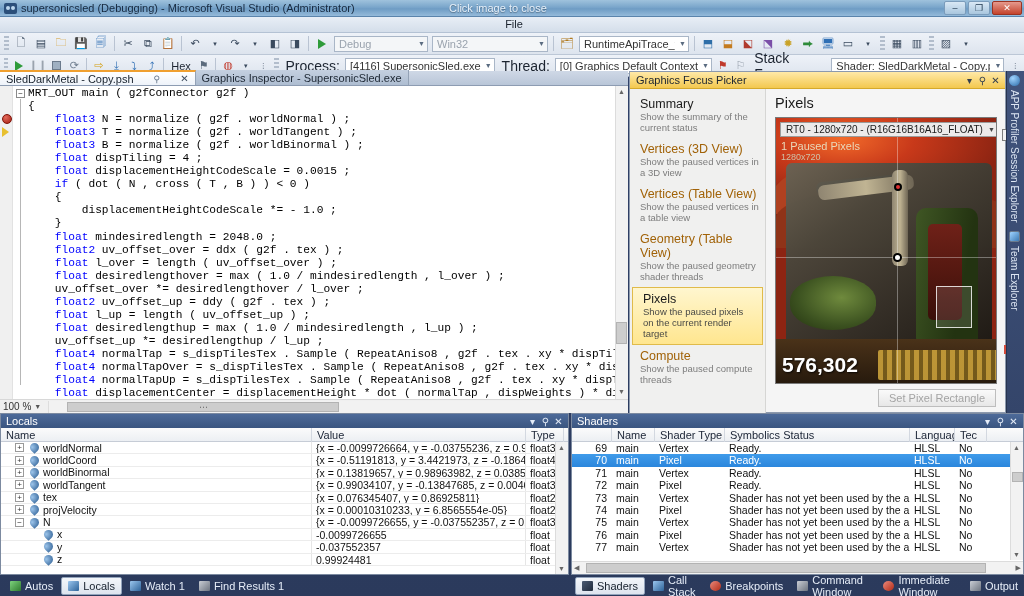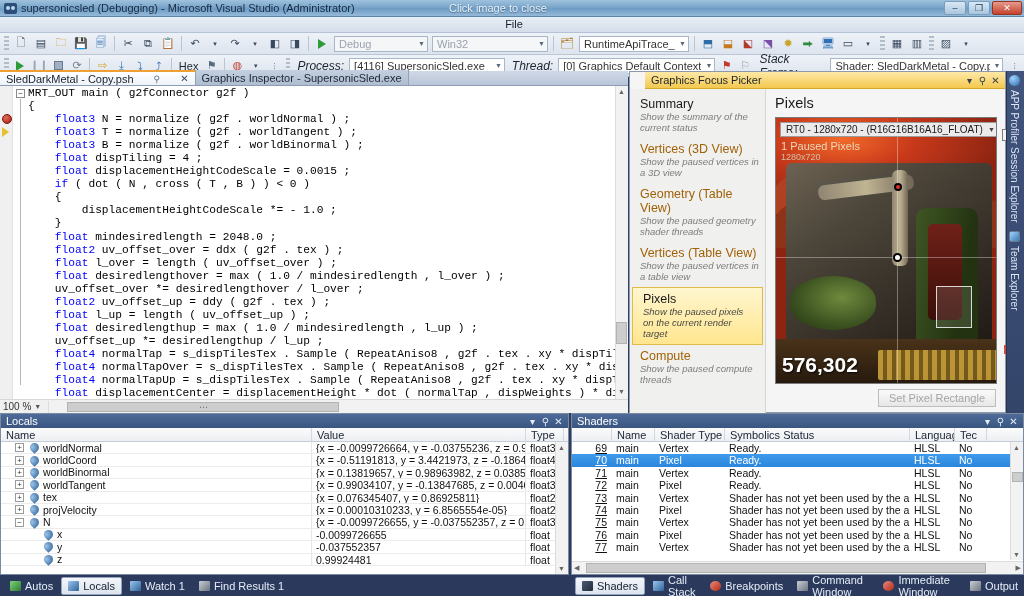--- a/index.html
+++ b/index.html
@@ -74,21 +74,21 @@
     background: repeating-linear-gradient(180deg,#b2bdcc 0 2px,transparent 2px 4px);
   }
   .combo {
     height:16px; border:1px solid #a9b6c7; background:#fff;
     display:flex;align-items:center; padding:0 2px 0 4px; font-size:11px; color:#333;
     margin:0 2px;
   }
   .combo .cv { flex:1; white-space:nowrap; overflow:hidden; }
   .combo .arr { color:#5a6b80; font-size:7px; padding-left:4px; }
   .combo.dis { color:#9aa3ae; background:#f4f6f8; }
-  .tlabel { font-size:12px; color:#1c2430; padding:0 3px 0 5px;font-style:italic; }
+  .tlabel { font-size:14px; color:#1c2430; padding:0 3px 0 5px; }
   .green-tri { width:0;height:0;border-left:8px solid #2e9b3a;border-top:5px solid transparent;border-bottom:5px solid transparent; }
   .sq { width:9px;height:9px;border:1px solid #6b7a8c;background:#9fb0c2; }
   .hexlbl { font-size:11px;color:#1c2430;padding:0 4px; }
 
   
   .tabstrip {
     position:absolute; left:0; top:71px; width:628px; height:15px;
     background: linear-gradient(180deg,#cfd8e6,#b9c6d8);
     border-bottom:1px solid #8d9cb2;
     display:flex; align-items:flex-end;
@@ -152,29 +152,29 @@
 
   
   .gfp {
     position:absolute; left:629px; top:71px; width:377px; height:342px;
     background:#f5f5f5; border:1px solid #8c99ad;
   }
   .gfp-head {
     height:17px; background: linear-gradient(180deg,#ffe9a8,#f3c84f);
     border-bottom:1px solid #d5a92c;
     display:flex; align-items:center; padding:0 3px 0 6px;
-    font-size:11px; color:#1b2430;margin-left:15px;
+    font-size:11px; color:#1b2430;
   }
   .gfp-head .sp { flex:1; }
   .hdr-btn { width:13px; text-align:center; color:#35404f; font-size:10px; }
   .gfp-body { display:flex; height:324px; }
   .gfp-left { width:148px; background:#f0f0ef; border-right:1px solid #d6d6d4; padding-top:4px; }
   .picker-item { padding:4px 6px 5px 10px; }
   .picker-item .pt { font-size:12.5px; color:#a16207; line-height:14px; }
-  .picker-item .ps { font-size:9.5px; color:#7d7d7d; line-height:11px;font-style:italic; }
+  .picker-item .ps { font-size:9.5px; color:#7d7d7d; line-height:11px; }
   .picker-item.first .pt { color:#1b1b1b; }
   .picker-item.sel {
     background: linear-gradient(180deg,#fff6cf,#ffe68f);
     border:1px solid #e0bb4a; margin:0 2px;
   }
   .picker-item.sel .pt { color:#1b1b1b; }
   .picker-item.sel .ps { color:#4a4a46; }
   .gfp-right { flex:1; padding:6px 8px 0 9px; position:relative; }
   .pixels-title { font-size:14.5px; color:#1b1b1b; margin-bottom:6px; }
   .preview {
@@ -286,21 +286,21 @@
   .locals-scroll { position:absolute; right:0; top:28px; width:13px; bottom:0; background:#f2f2f2; border-left:1px solid #dcdcdc;}
 
   
   .shaders {
     position:absolute; left:571px; top:413px; width:453px; height:162px;
     border:1px solid #7c8aa0; background:#fff;
   }
   .srow { height:12.4px; display:flex; align-items:center; font-size:10.5px; color:#111; }
   .srow.sel { background: linear-gradient(180deg,#3f9bea,#2b86dc); color:#fff; }
   .sc { height:100%; line-height:12.4px; padding-left:4px; overflow:hidden; white-space:nowrap; }
-  .sc-idx { width:40px; text-align:right; padding-right:5px; padding-left:0;text-decoration:underline; }
+  .sc-idx { width:40px; text-align:right; padding-right:5px; padding-left:0; }
   .sc-name { width:43px; }
   .sc-type { width:70px; }
   .sc-sym { width:185px; }
   .sc-lang { width:45px; }
   .sc-tec { width:32px; }
   .shaders-scroll { position:absolute; right:0; top:28px; width:13px; bottom:14px; background:#f2f2f2; border-left:1px solid #dcdcdc;}
   .shaders-hscroll { position:absolute; left:0; right:0; bottom:0; height:13px; background:#f2f2f2; border-top:1px solid #dcdcdc;}
   .sh-thumb { position:absolute; left:14px; top:1px; width:400px; height:10px; background:#cdcdcd;border:1px solid #b3b3b3; }
 
   
@@ -501,26 +501,26 @@
       <div class="gfp-left">
         <div class="picker-item first">
           <div class="pt">Summary</div>
           <div class="ps">Show the summary of the current status</div>
         </div>
         <div class="picker-item">
           <div class="pt">Vertices (3D View)</div>
           <div class="ps">Show the paused vertices in a 3D view</div>
         </div>
         <div class="picker-item">
+          <div class="pt">Vertices (Table View)</div>
+          <div class="ps">Show the paused vertices in a table view</div>
+        </div>
+        <div class="picker-item">
           <div class="pt">Geometry (Table View)</div>
           <div class="ps">Show the paused geometry shader threads</div>
-        </div>
-        <div class="picker-item">
-          <div class="pt">Vertices (Table View)</div>
-          <div class="ps">Show the paused vertices in a table view</div>
         </div>
         <div class="picker-item sel">
           <div class="pt">Pixels</div>
           <div class="ps">Show the paused pixels on the current render target</div>
         </div>
         <div class="picker-item">
           <div class="pt">Compute</div>
           <div class="ps">Show the paused compute threads</div>
         </div>
       </div>

